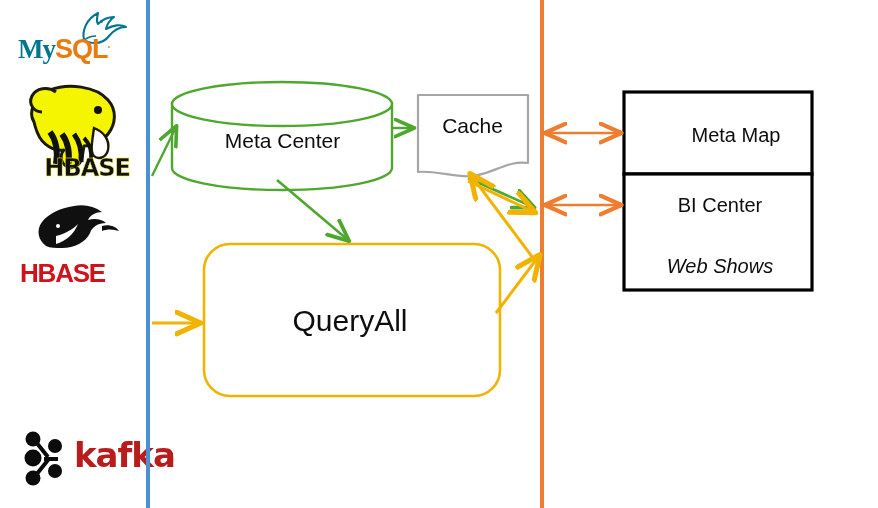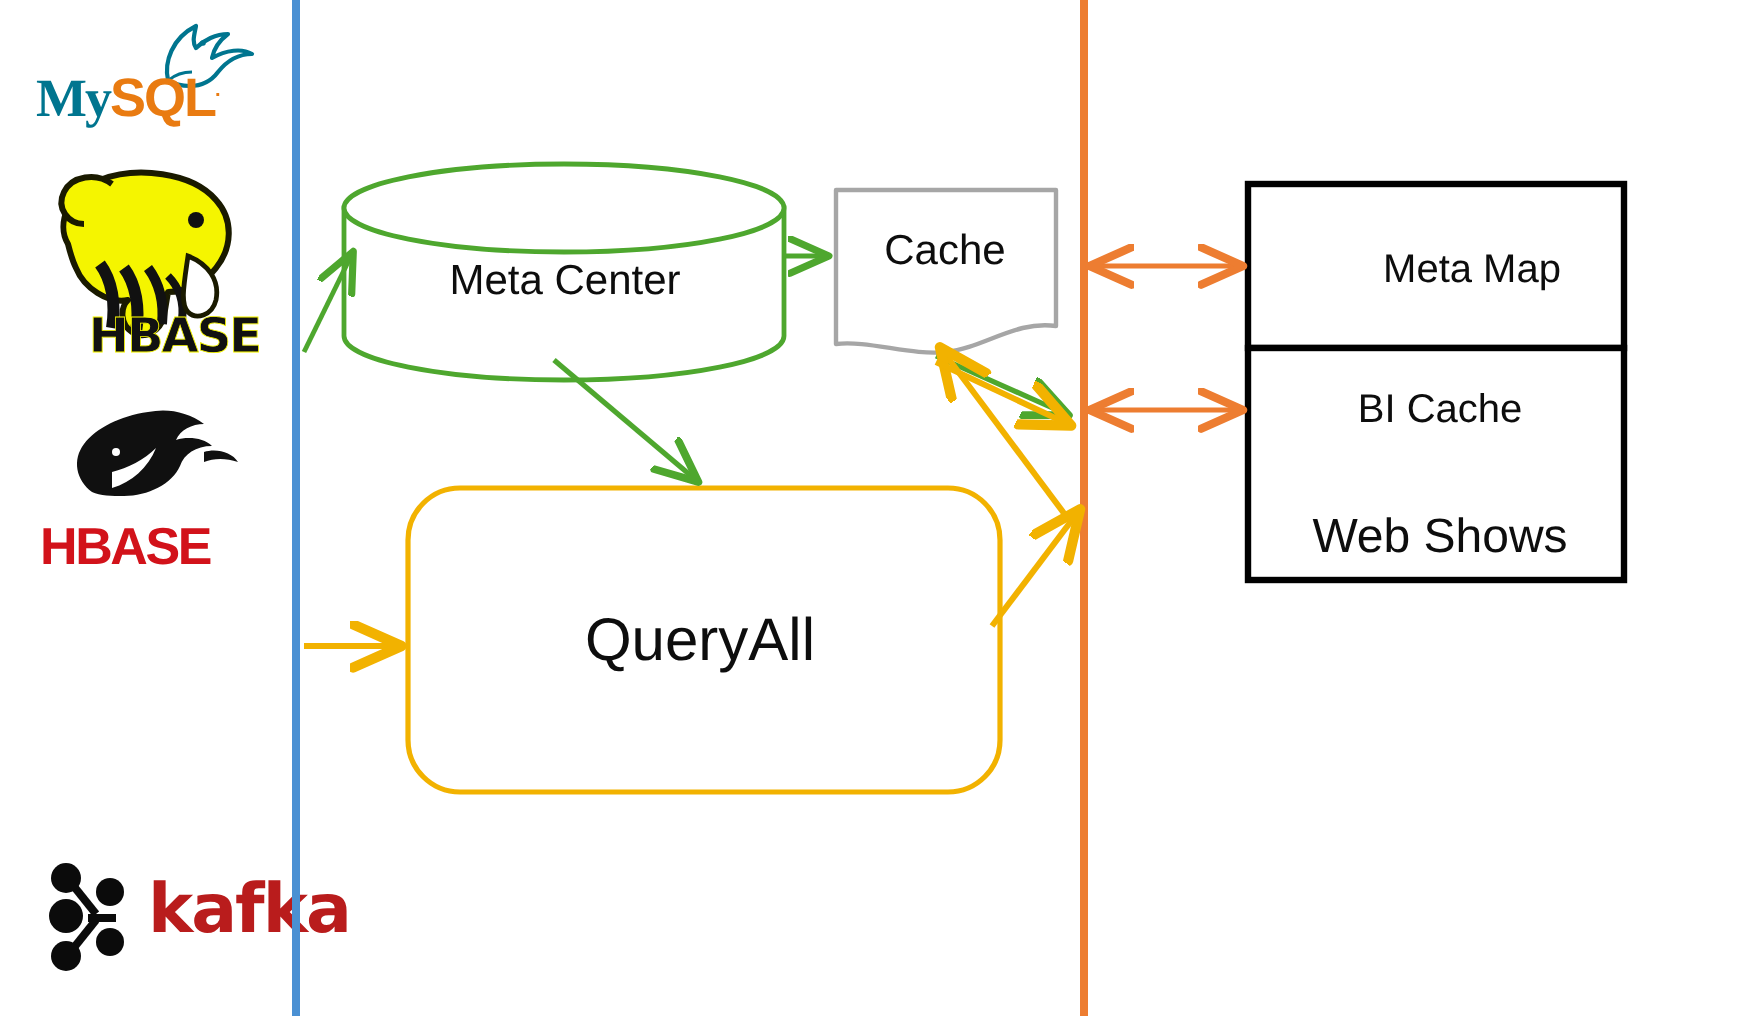--- a/index.html
+++ b/index.html
@@ -41,21 +41,21 @@
               font-family:"DejaVu Sans",sans-serif;}
 
   
   .node-label{position:absolute;text-align:center;color:#0d0d0d;
               font-family:"Liberation Sans","DejaVu Sans",sans-serif;}
   #meta-center-label{left:175px;top:129px;width:215px;font-size:21px;}
   #cache-label{left:420px;top:114px;width:105px;font-size:21px;}
   #queryall-label{left:205px;top:304px;width:290px;font-size:30px;}
   #meta-map-label{left:625px;top:124px;width:190px;font-size:20px;padding-left:16px;}
   #bi-tools-label{left:625px;top:194px;width:190px;font-size:20px;}
-  #web-shows-label{left:625px;top:255px;width:190px;font-size:24px;}
+  #web-shows-label{left:625px;top:255px;width:190px;font-size:20px;font-style:italic;}
 </style>
 </head>
 <body>
 
 <div id="stage">
 
   <div class="logo" style="left:18px;top:6px;width:112px;height:62px;">
     <svg width="112" height="62" viewBox="0 0 112 62">
       <path d="M66 34 C64 25 68 13 80 7 C79 12 78 15 80 18 C84 14 90 11 96 11
                C92 14 89 18 88 23 C95 19 103 18 108 21 C101 21 95 25 91 30
@@ -168,16 +168,16 @@
 
     <path d="M545 133 L620 133" fill="none" stroke="#ed7d31" stroke-width="2.6" marker-end="url(#ah-orange)" marker-start="url(#ah-orange-start)"></path>
 
     <path d="M545 205 L620 205" fill="none" stroke="#ed7d31" stroke-width="2.6" marker-end="url(#ah-orange)" marker-start="url(#ah-orange-start)"></path>
   </svg>
 
   <div class="node-label" id="meta-center-label">Meta Center</div>
   <div class="node-label" id="cache-label">Cache</div>
   <div class="node-label" id="queryall-label">QueryAll</div>
   <div class="node-label" id="meta-map-label">Meta Map</div>
-  <div class="node-label" id="bi-tools-label">BI Cache</div>
+  <div class="node-label" id="bi-tools-label">BI Center</div>
   <div class="node-label" id="web-shows-label">Web Shows</div>
 
 </div>
 
 </body></html>

